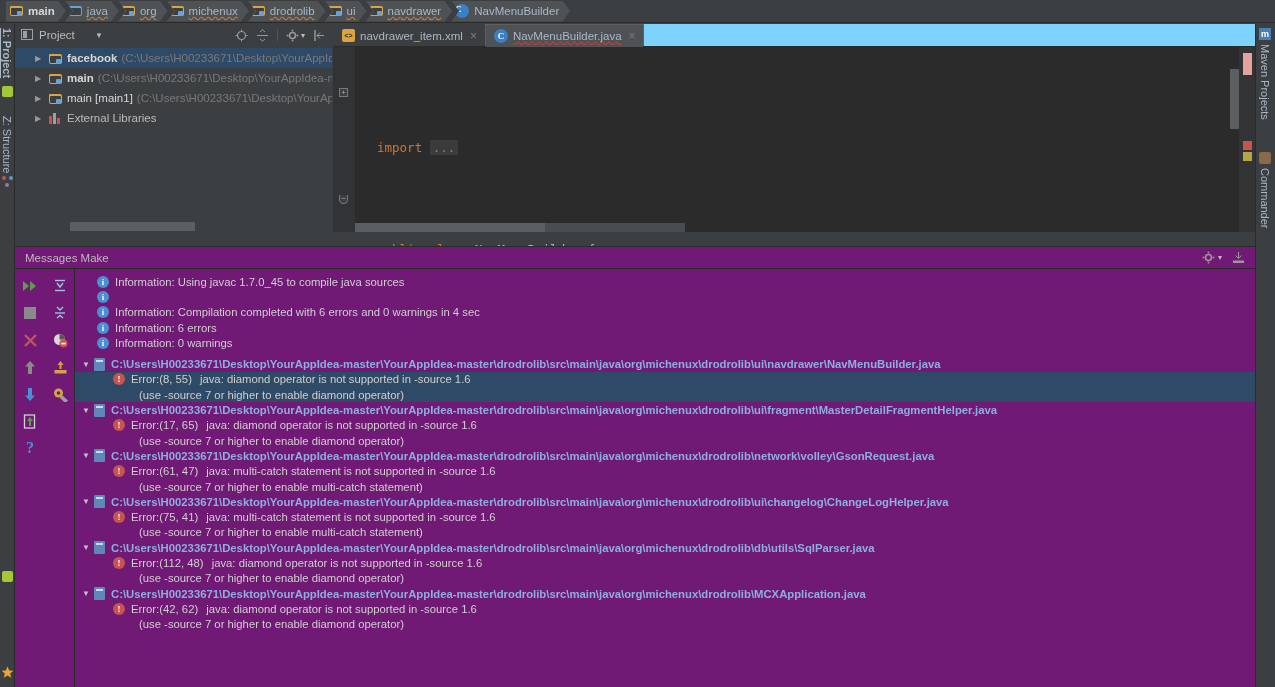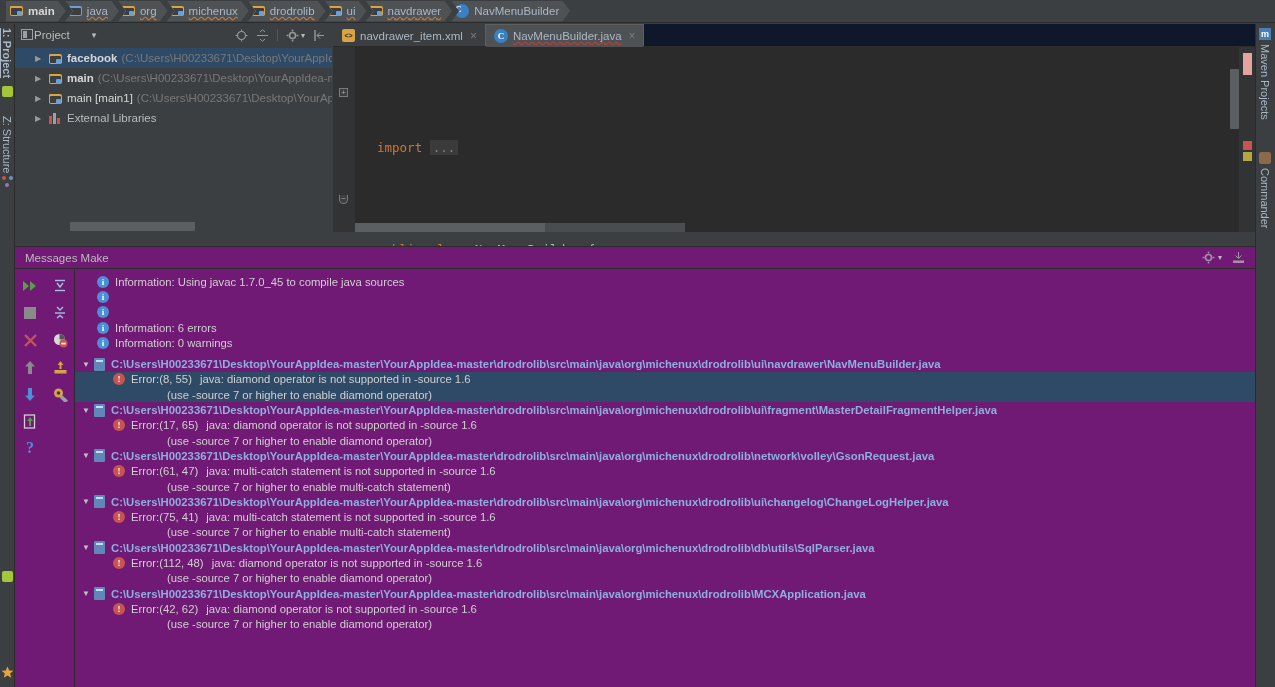--- a/index.html
+++ b/index.html
@@ -71,21 +71,21 @@
 
   
   .proj-panel {
     position: absolute; left: 15px; top: 24px; width: 317px; height: 208px;
     background: #3c3f41;
   }
   .proj-header {
     height: 22px; display: flex; align-items: center;
     background: #3c3f41; padding-left: 6px;
   }
-  .proj-title { font-size: 11.5px; color: #bbbbbb; }
+  .proj-title { font-size: 11.5px; color: #bbbbbb; margin-left: 5px; }
   .proj-tools { margin-left: auto; display: flex; align-items: center; gap: 8px; padding-right: 6px; }
   .tool-ic { width: 13px; height: 13px; opacity: .8; }
 
   .tree { background: #3c3f41; padding-top: 2px; }
   .tree-row {
     height: 20px; display: flex; align-items: center; padding-left: 20px;
     font-size: 11.5px; white-space: nowrap; overflow: hidden;
   }
   .tree-row.sel { background: #2f4a66; }
   .tw { width: 14px; flex: 0 0 14px; color: #999; font-size: 8px; }
@@ -100,21 +100,21 @@
     position: absolute; left: 55px; bottom: 1px; width: 125px; height: 9px;
     background: #5c5f61; border-radius: 1px;
   }
 
   
   .editor-wrap {
     position: absolute; left: 333px; top: 24px; width: 922px; height: 208px;
     background: #2b2b2b;
   }
   .tabbar {
-    height: 23px; background: #0f172a; display: flex; align-items: flex-end;
+    height: 23px; background: #7dd3fc; display: flex; align-items: flex-end;
     border-bottom: 1px solid #2b2b2b;
   }
   .tab {
     height: 22px; display: flex; align-items: center; gap: 5px;
     padding: 0 7px 0 8px; font-size: 11.5px; color: #a9b7c6;
     background: #3c3f41; border: 1px solid transparent; border-bottom: none;
     position: relative;
   }
   .tab.active { background: #4e5254; border-color: #5e6060; }
   .tab.active::after {
@@ -194,21 +194,21 @@
     border-right: 1px solid #2b2b2b;
   }
   .tb-btn { width: 18px; height: 18px; display:flex; align-items:center; justify-content:center; }
   .msg-list { flex: 1; padding-top: 5px; overflow: hidden; }
 
   .mrow { height: 15.3px; display: flex; align-items: center; font-size: 11.3px; white-space: nowrap; }
   .mrow.info { padding-left: 22px; color: #cfcfcf; }
   .mrow.file { padding-left: 7px; color: #8caee0; font-weight: bold; }
   .mrow.file .tw { color: #c0c0c0; font-size: 8px; width: 12px; flex: 0 0 12px; }
   .mrow.err { padding-left: 38px; color: #cfcfcf; }
-  .mrow.hint { padding-left: 92px; color: #cfcfcf; }
+  .mrow.hint { padding-left: 64px; color: #cfcfcf; }
   .mrow.sel { background: #2f4a66; }
 
   .info-ic {
     width: 12px; height: 12px; border-radius: 50%; background: #4a90d9;
     color: #fff; font-size: 9px; font-weight: bold; line-height: 12px;
     text-align: center; margin-right: 6px; flex: 0 0 12px;
     font-family: "Liberation Serif", serif;
   }
   .err-ic {
     width: 12px; height: 12px; border-radius: 50%; background: #c75450;
@@ -556,20 +556,21 @@
 
         <div class="mrow info">
           <span class="info-ic">i</span>
           <span>Information: Using javac 1.7.0_45 to compile java sources</span>
         </div>
         <div class="mrow info">
           <span class="info-ic">i</span>
         </div>
         <div class="mrow info">
           <span class="info-ic">i</span>
+          <span>Information: Compilation completed with 6 errors and 0 warnings in 4 sec</span>
         </div>
         <div class="mrow info">
           <span class="info-ic">i</span>
           <span>Information: 6 errors</span>
         </div>
         <div class="mrow info">
           <span class="info-ic">i</span>
           <span>Information: 0 warnings</span>
         </div>
         <div style="height:6px;"></div>

